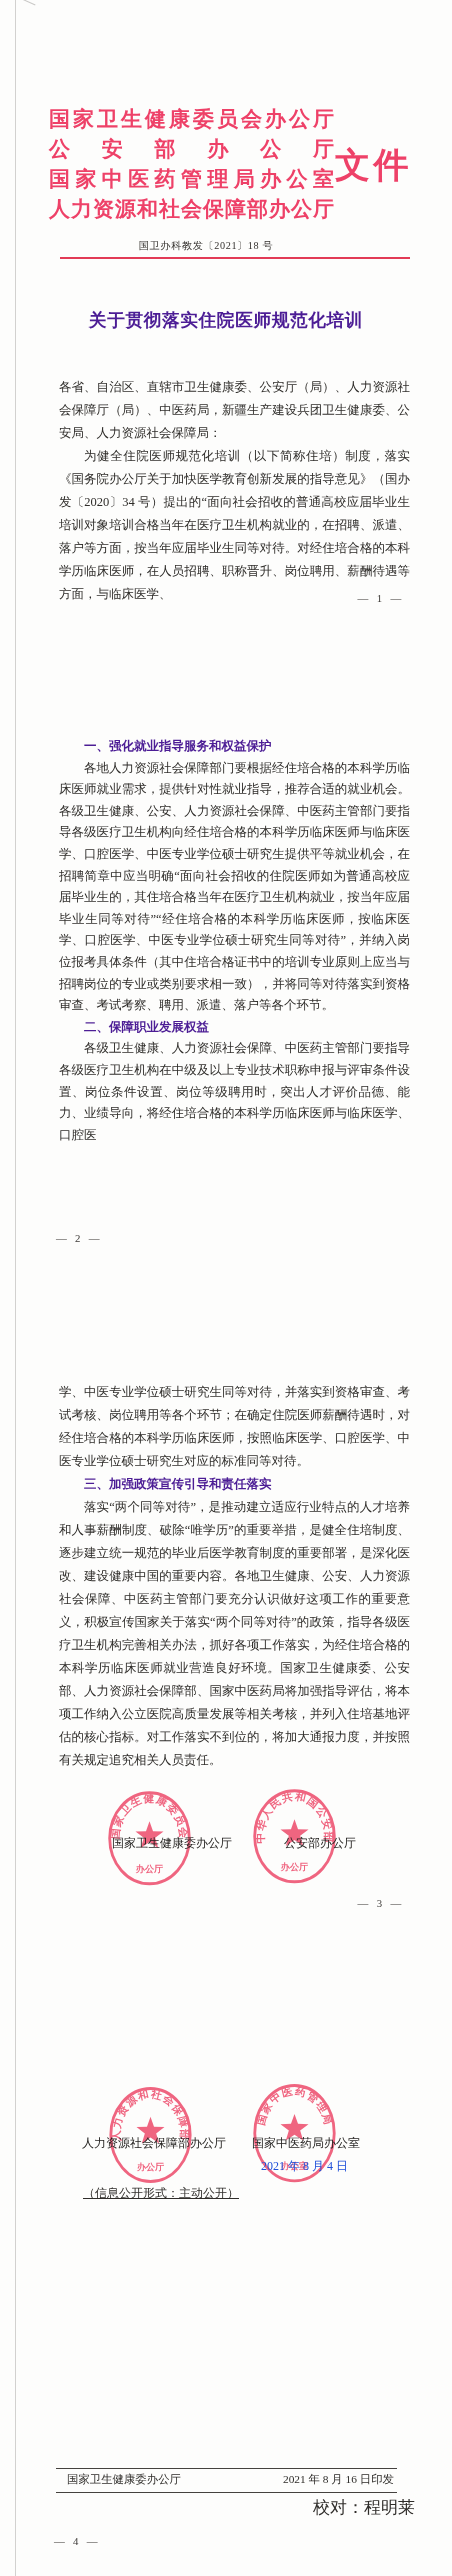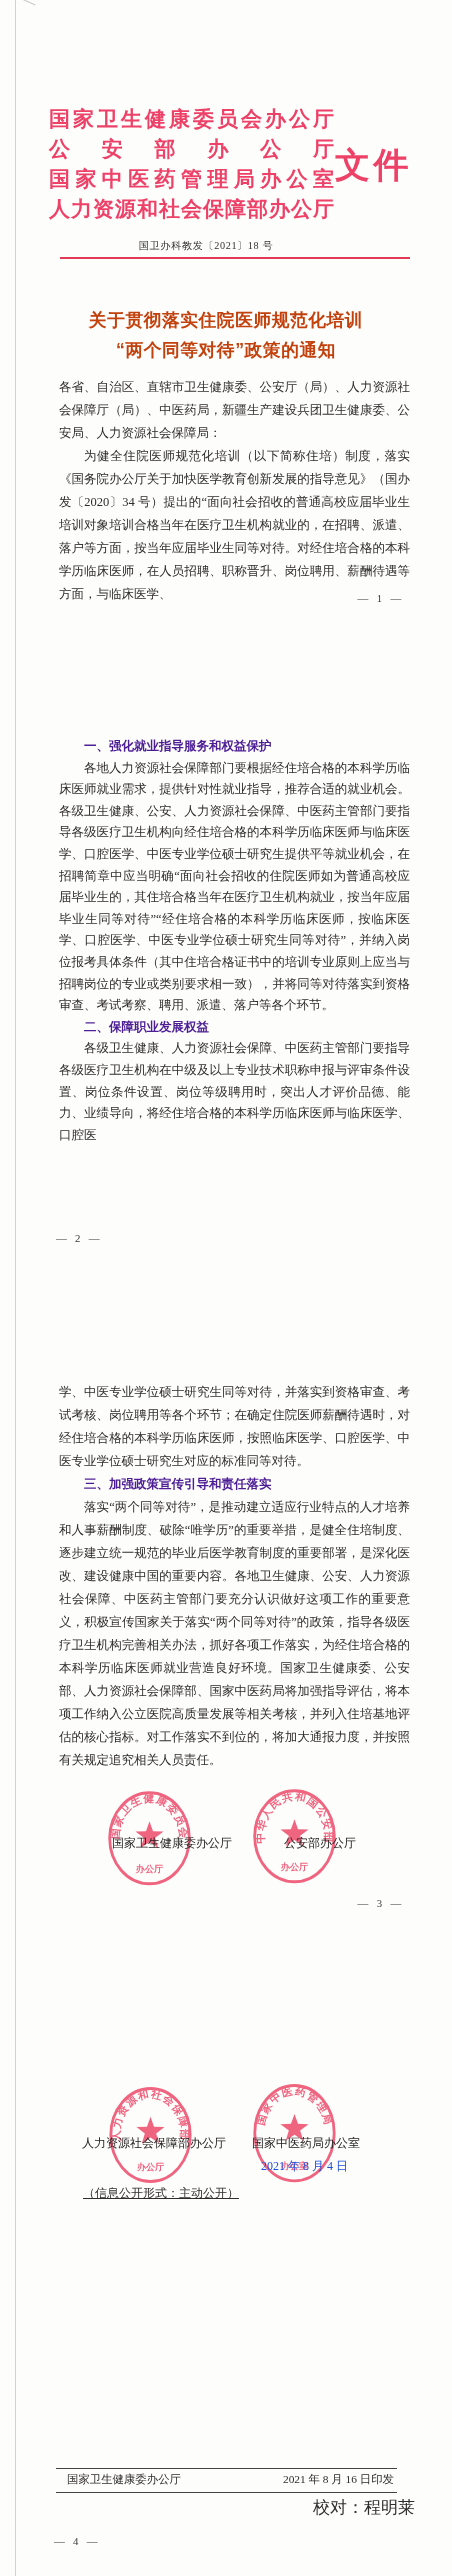--- a/index.html
+++ b/index.html
@@ -19,21 +19,21 @@
     width:285px;font-size:21px;line-height:30px;font-weight:bold;color:#ee4168;
     text-align:justify;text-align-last:justify;
     font-family:"Liberation Serif","DejaVu Serif",serif;
   }
   .doc-type{
     left:335px;top:142px;width:85px;font-size:35px;font-weight:bold;color:#ee4168;
     letter-spacing:3.4px;font-family:"Liberation Serif",serif;
   }
   .doc-number{left:0;top:239px;width:412px;text-align:center;font-size:10.2px;color:#34312e;letter-spacing:0.6px;}
   .red-rule{left:60px;top:257px;width:350px;height:1.7px;background:#e23a56;}
-  .title-line{left:0;width:452px;text-align:center;font-size:17.7px;font-weight:bold;color:#c2410c;
+  .title-line{left:0;width:452px;text-align:center;font-size:17.7px;font-weight:bold;color:#4c1d95;
     font-family:"Liberation Sans","DejaVu Sans",sans-serif;letter-spacing:0.6px;}
   .title-1{top:308px;}
   .title-2{top:338px;}
   
   .body-block{left:59px;width:351px;font-size:12.5px;line-height:23px;text-align:justify;
     text-justify:inter-ideograph;color:#2f2d2a;}
   .lh38{line-height:21.6px;}
   .para{text-indent:2em;margin:0;}
   .no-indent{text-indent:0;margin:0;}
   .sec-heading{font-family:"Liberation Sans","DejaVu Sans",sans-serif;font-weight:bold;
@@ -78,21 +78,20 @@
     <div class="agency-line">公安部办公厅</div>
     <div class="agency-line">国家中医药管理局办公室</div>
     <div class="agency-line">人力资源和社会保障部办公厅</div>
   </div>
   <div class="abs doc-type">文件</div>
 
   <div class="abs doc-number">国卫办科教发〔2021〕18 号</div>
   <div class="abs red-rule"></div>
 
   <div class="abs title-line title-1">关于贯彻落实住院医师规范化培训</div>
-  <div class="abs title-line title-2">“两个同等对待”政策的通知</div>
 
   <div class="abs body-block page1-block">
     <p class="no-indent">各省、自治区、直辖市卫生健康委、公安厅（局）、人力资源社会保障厅（局）、中医药局，新疆生产建设兵团卫生健康委、公安局、人力资源社会保障局：</p>
     <p class="para">为健全住院医师规范化培训（以下简称住培）制度，落实《国务院办公厅关于加快医学教育创新发展的指导意见》（国办发〔2020〕34 号）提出的“面向社会招收的普通高校应届毕业生培训对象培训合格当年在医疗卫生机构就业的，在招聘、派遣、落户等方面，按当年应届毕业生同等对待。对经住培合格的本科学历临床医师，在人员招聘、职称晋升、岗位聘用、薪酬待遇等方面，与临床医学、</p>
   </div>
   <div class="abs page-num pn1">— 1 —</div>
 
   <div class="abs body-block page2-block lh38">
     <p class="sec-heading">一、强化就业指导服务和权益保护</p>
     <p class="para">各地人力资源社会保障部门要根据经住培合格的本科学历临床医师就业需求，提供针对性就业指导，推荐合适的就业机会。各级卫生健康、公安、人力资源社会保障、中医药主管部门要指导各级医疗卫生机构向经住培合格的本科学历临床医师与临床医学、口腔医学、中医专业学位硕士研究生提供平等就业机会，在招聘简章中应当明确“面向社会招收的住院医师如为普通高校应届毕业生的，其住培合格当年在医疗卫生机构就业，按当年应届毕业生同等对待”“经住培合格的本科学历临床医师，按临床医学、口腔医学、中医专业学位硕士研究生同等对待”，并纳入岗位报考具体条件（其中住培合格证书中的培训专业原则上应当与招聘岗位的专业或类别要求相一致），并将同等对待落实到资格审查、考试考察、聘用、派遣、落户等各个环节。</p>

